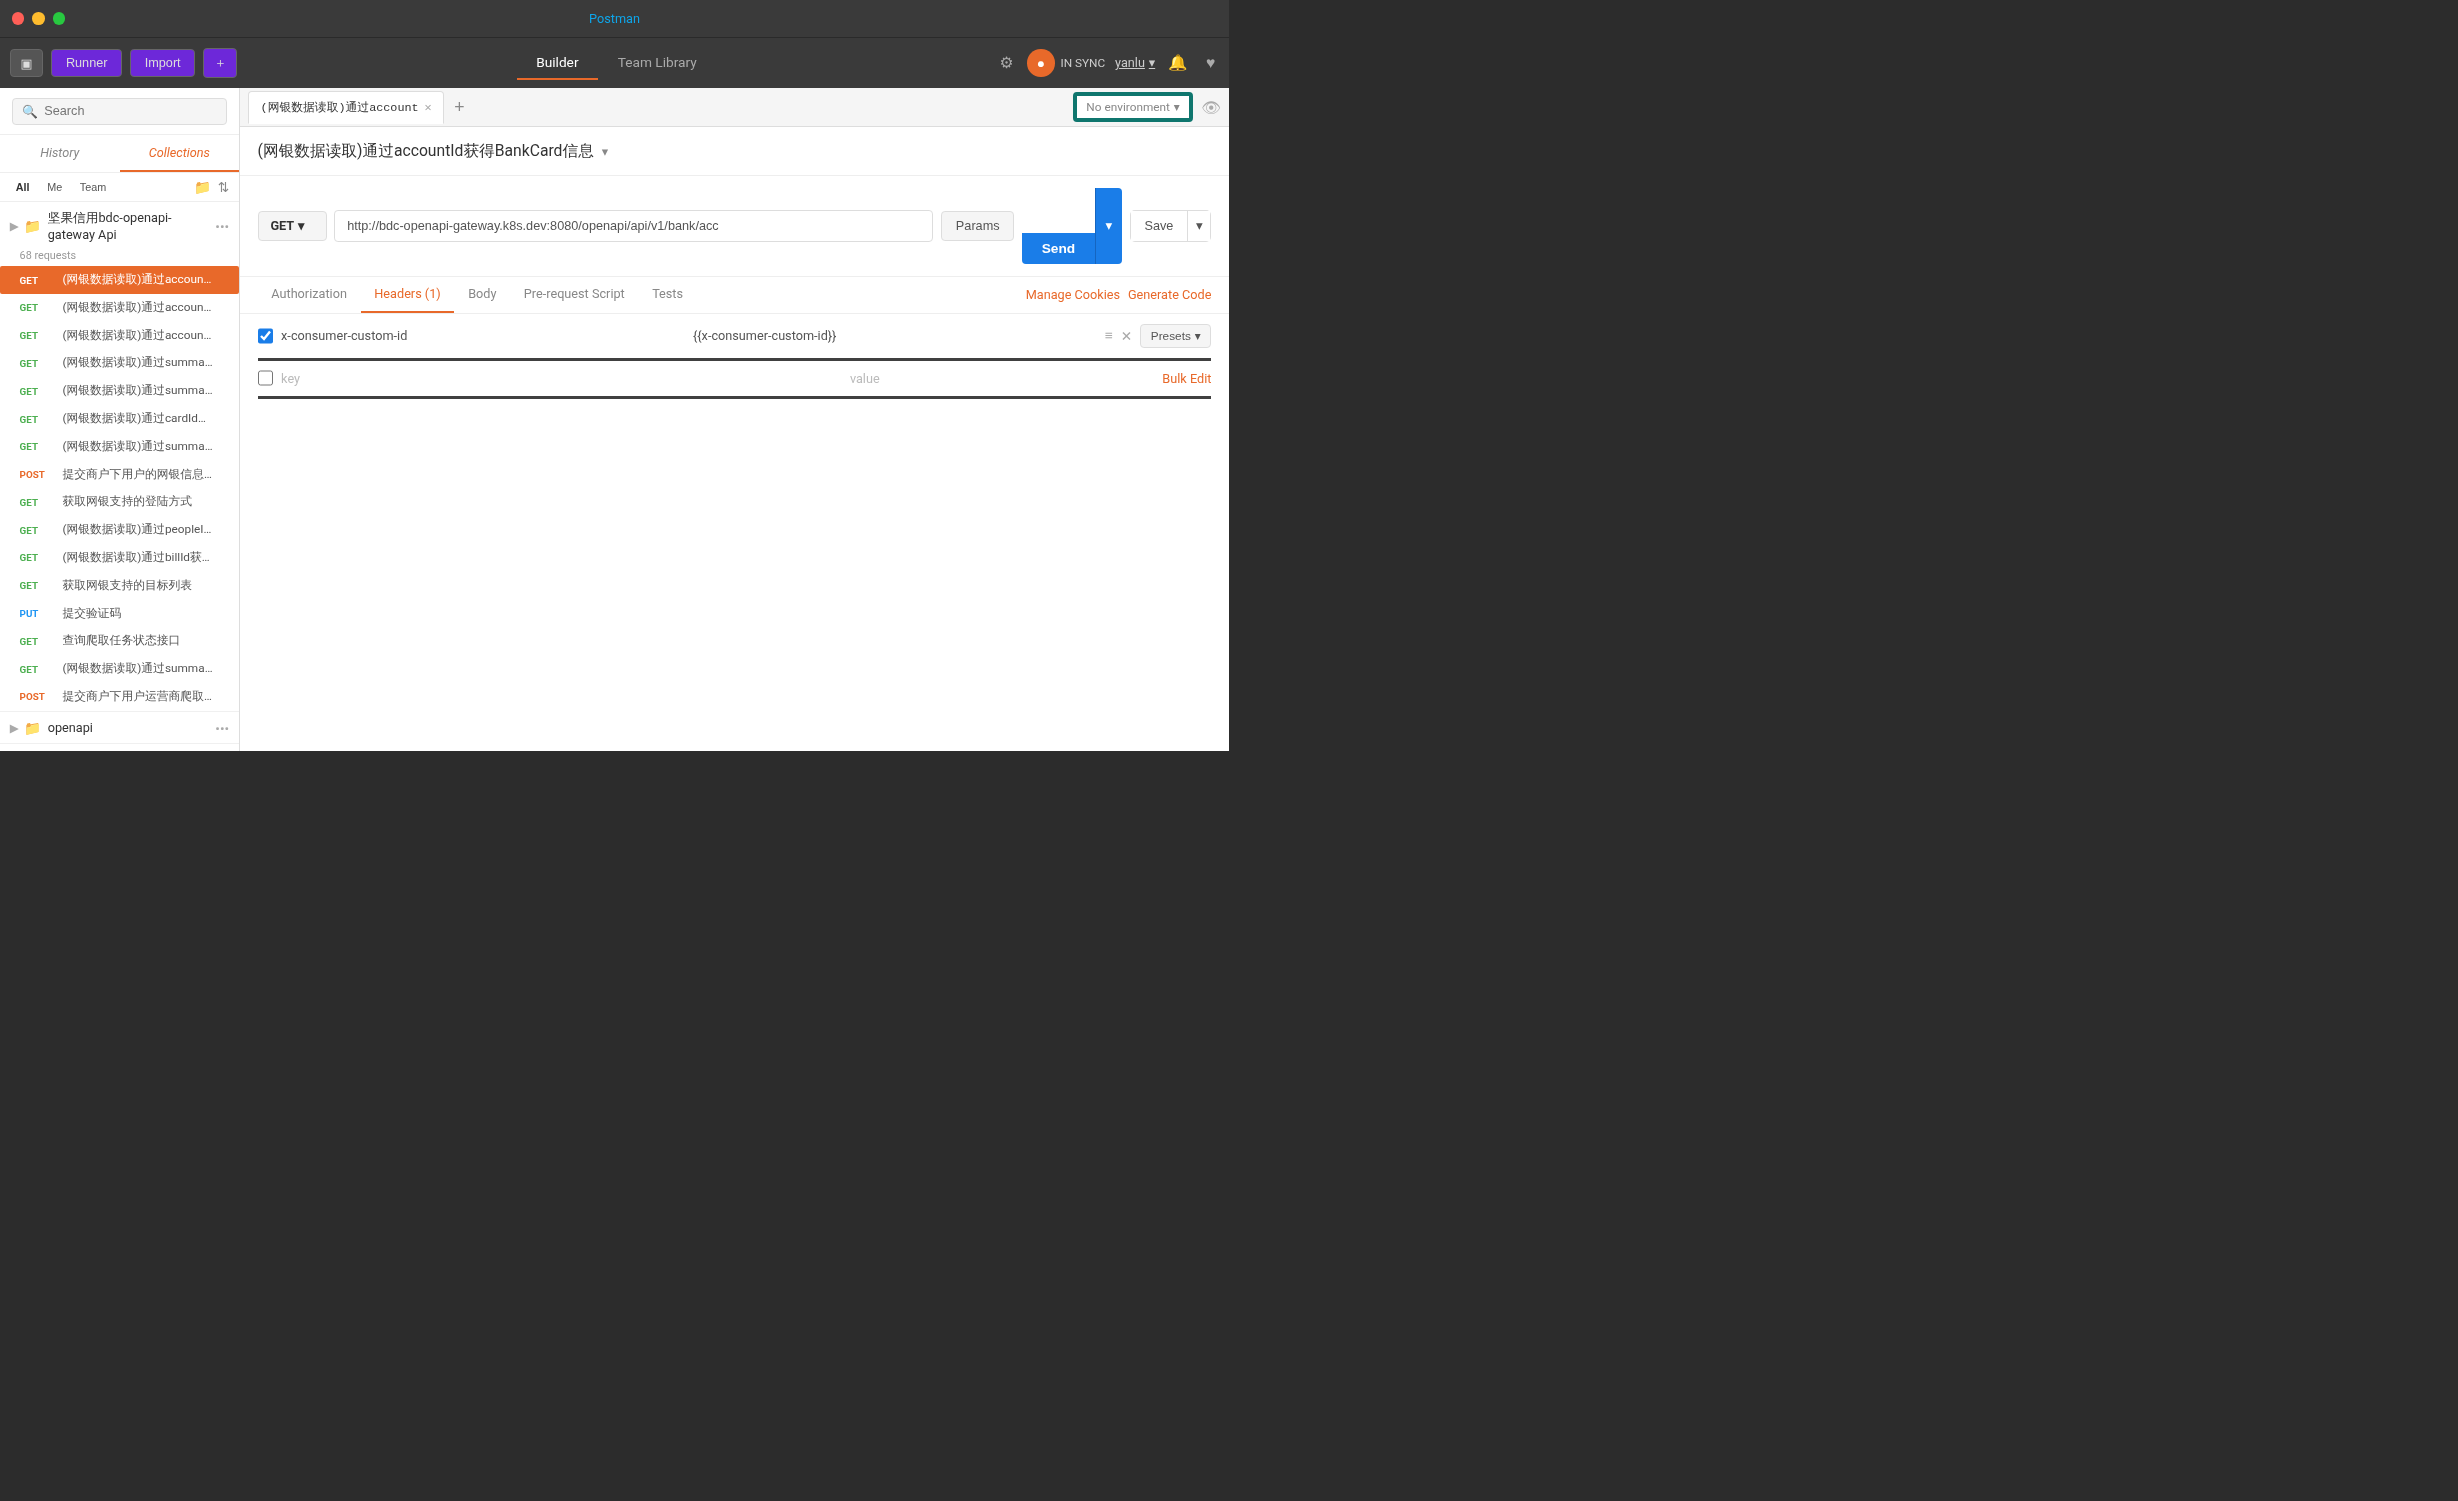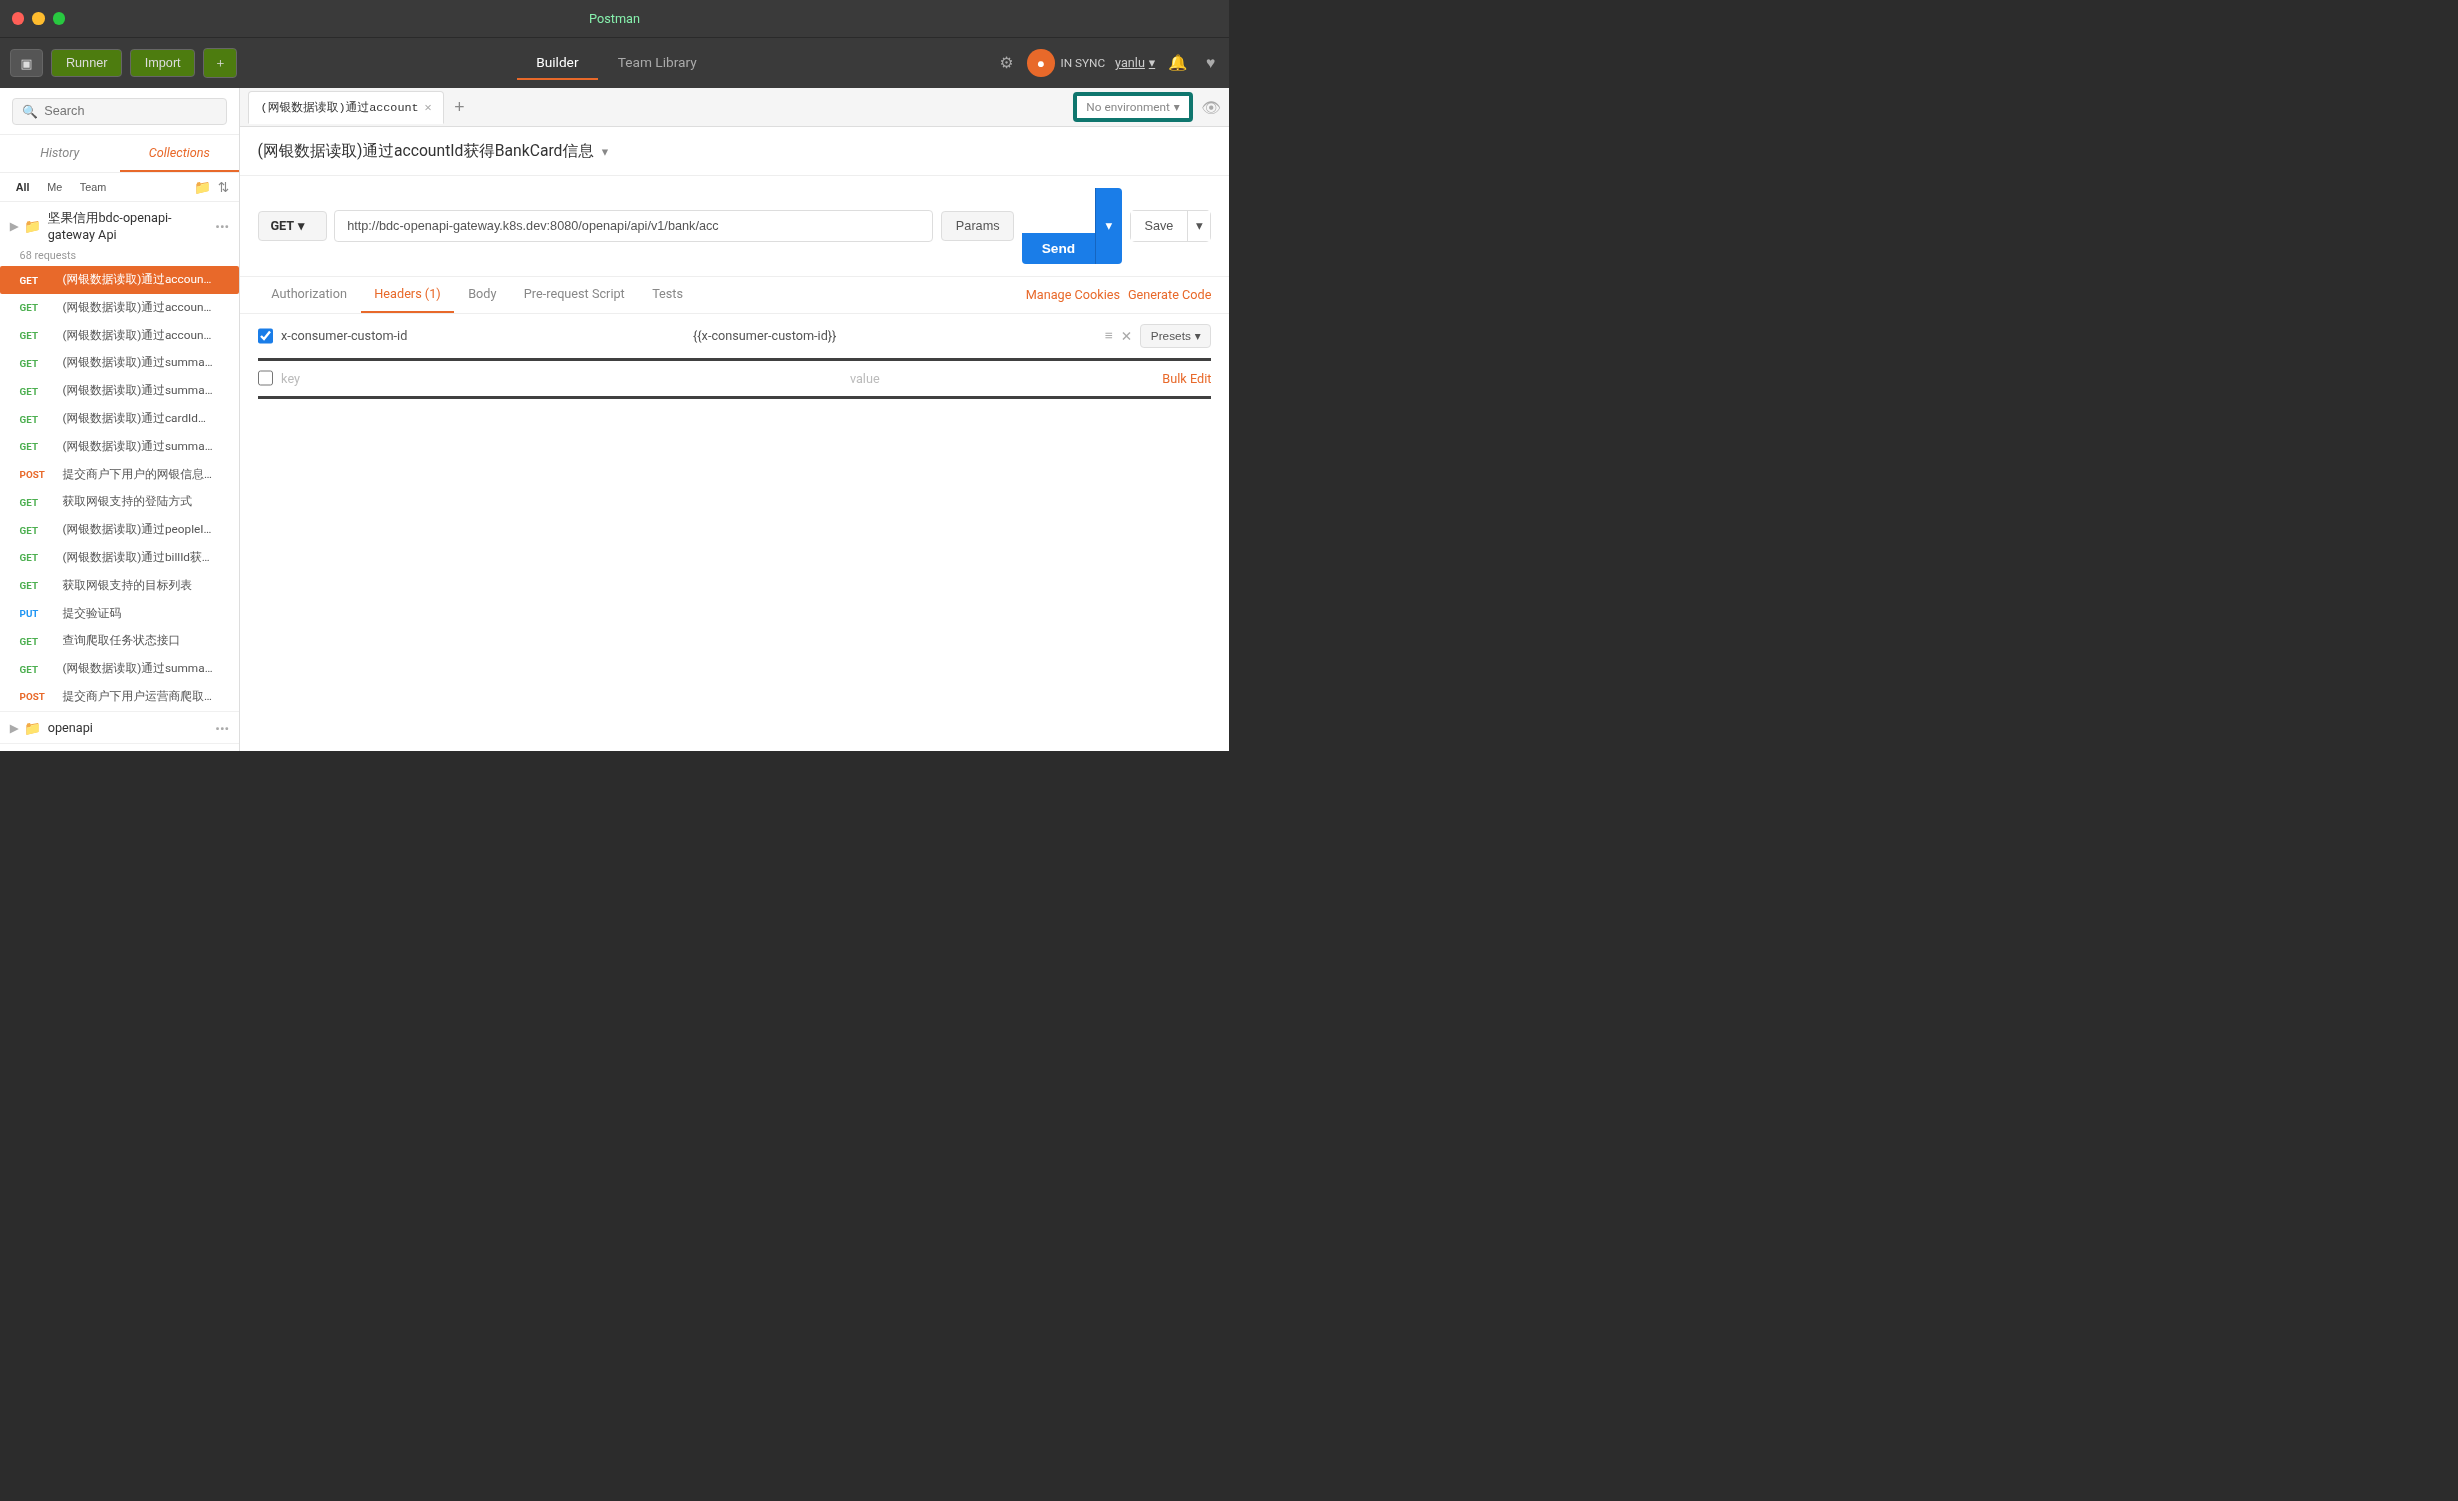--- a/index.html
+++ b/index.html
@@ -17,21 +17,21 @@
     .titlebar {
       background: #3a3a3a;
       height: 37px;
       display: flex;
       align-items: center;
       justify-content: center;
       position: relative;
       -webkit-app-region: drag;
     }
     .titlebar-title {
-      color: #86efac;
+      color: #0ea5e9;
       font-size: 12.7px;
     }
     .traffic-lights {
       position: absolute;
       left: 11.8px;
       display: flex;
       gap: 7.8px;
       align-items: center;
     }
     .traffic-light {
@@ -47,21 +47,21 @@
     .toolbar {
       background: #3a3a3a;
       height: 51px;
       display: flex;
       align-items: center;
       padding: 0 9.8px;
       gap: 7.8px;
       border-top: 1px solid #2a2a2a;
     }
     .toolbar-btn {
-      background: #4d7c0f;
+      background: #6d28d9;
       border: 1px solid #666;
       border-radius: 3.9px;
       color: #ddd;
       padding: 5.9px 13.7px;
       font-size: 12.7px;
       cursor: pointer;
       display: flex;
       align-items: center;
       gap: 5.9px;
     }

